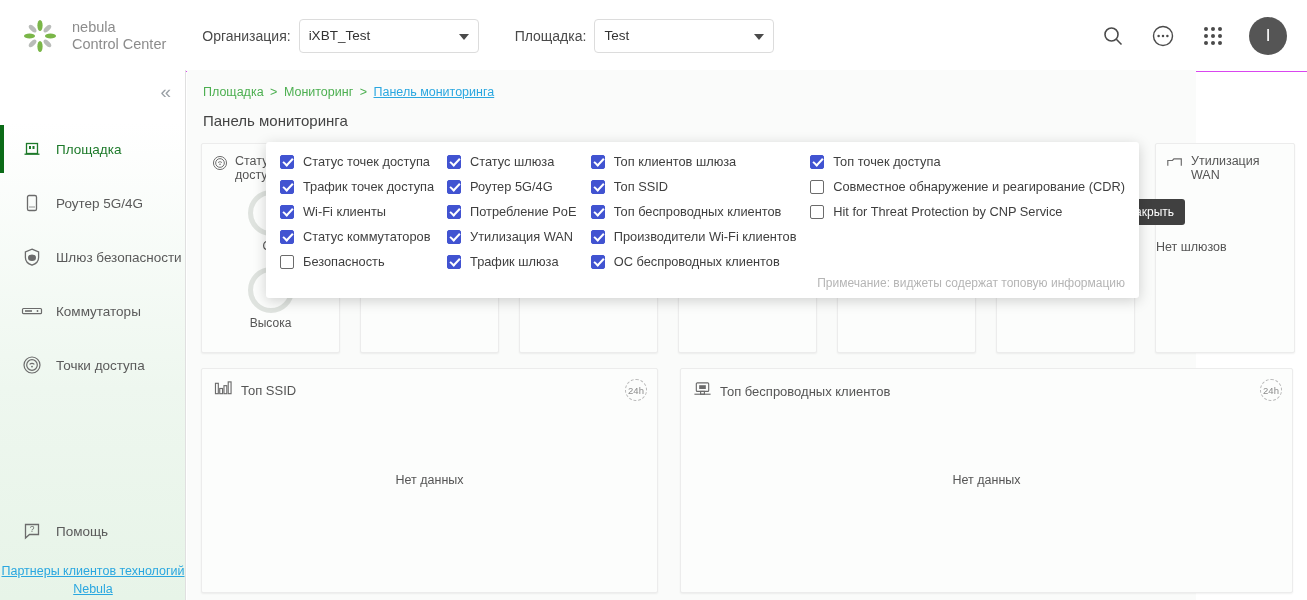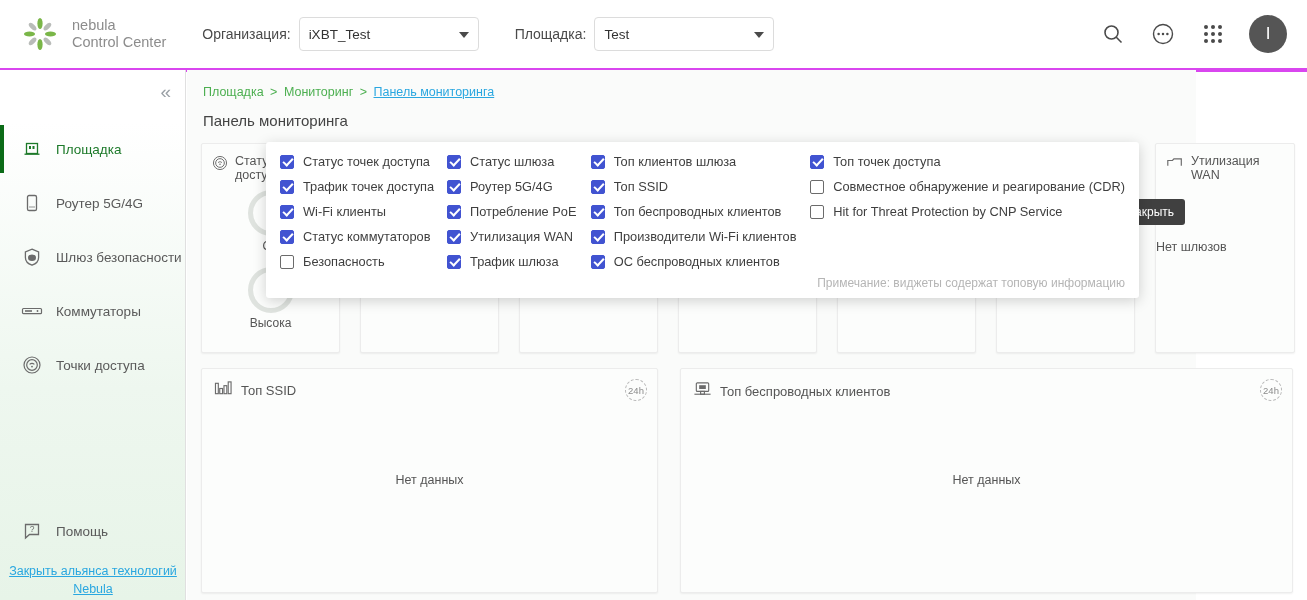--- a/index.html
+++ b/index.html
@@ -7,21 +7,21 @@
     width: 1307px; height: 600px;
     font-family: "Liberation Sans", "DejaVu Sans", sans-serif;
     background: #ffffff;
     overflow: hidden;
   }
   #app { position: relative; width: 1307px; height: 600px; }
 
   
   .topbar {
     position: absolute; left: 0; top: 0; width: 1307px; height: 72px;
-    background: #ffffff; border-bottom: 4px solid #d946ef;
+    background: #ffffff; border-bottom: 1px solid #d946ef;
     display: flex; align-items: center;
   }
   .brand { display: flex; align-items: center; margin-left: 22px; }
   .brand-logo { width: 36px; height: 36px; position: relative; }
   .brand-text { margin-left: 14px; color: #8c8c8c; font-size: 14.5px; line-height: 17px; }
   .brand-text .l1 { display: block; }
   .brand-text .l2 { display: block; }
 
   .field-group { display: flex; align-items: center; margin-left: 36px; }
   .field-label { color: #4a4a4a; font-size: 14px; margin-right: 8px; white-space: nowrap; }
@@ -308,21 +308,21 @@
         <span class="nicon">
           <svg width="22" height="22" viewBox="0 0 22 22" fill="none" stroke="#6b6b6b" stroke-width="1.3">
             <path d="M4.5 4.5h13v10h-9l-4 3.6z"></path>
             <text x="11" y="12.4" font-size="8.5" fill="#6b6b6b" stroke="none" text-anchor="middle" font-family="Liberation Sans">?</text>
           </svg>
         </span>
         <span>Помощь</span>
       </div>
     </div>
 
-    <div class="partner-link">Закрыть альянса технологий Nebula</div>
+    <div class="partner-link">Партнеры клиентов технологий Nebula</div>
   </div>
 
   <div class="main">
 
     <div class="breadcrumb">
       <span>Площадка</span>
       <span class="sep">&gt;</span>
       <span>Мониторинг</span>
       <span class="sep">&gt;</span>
       <span class="cur">Панель мониторинга</span>

